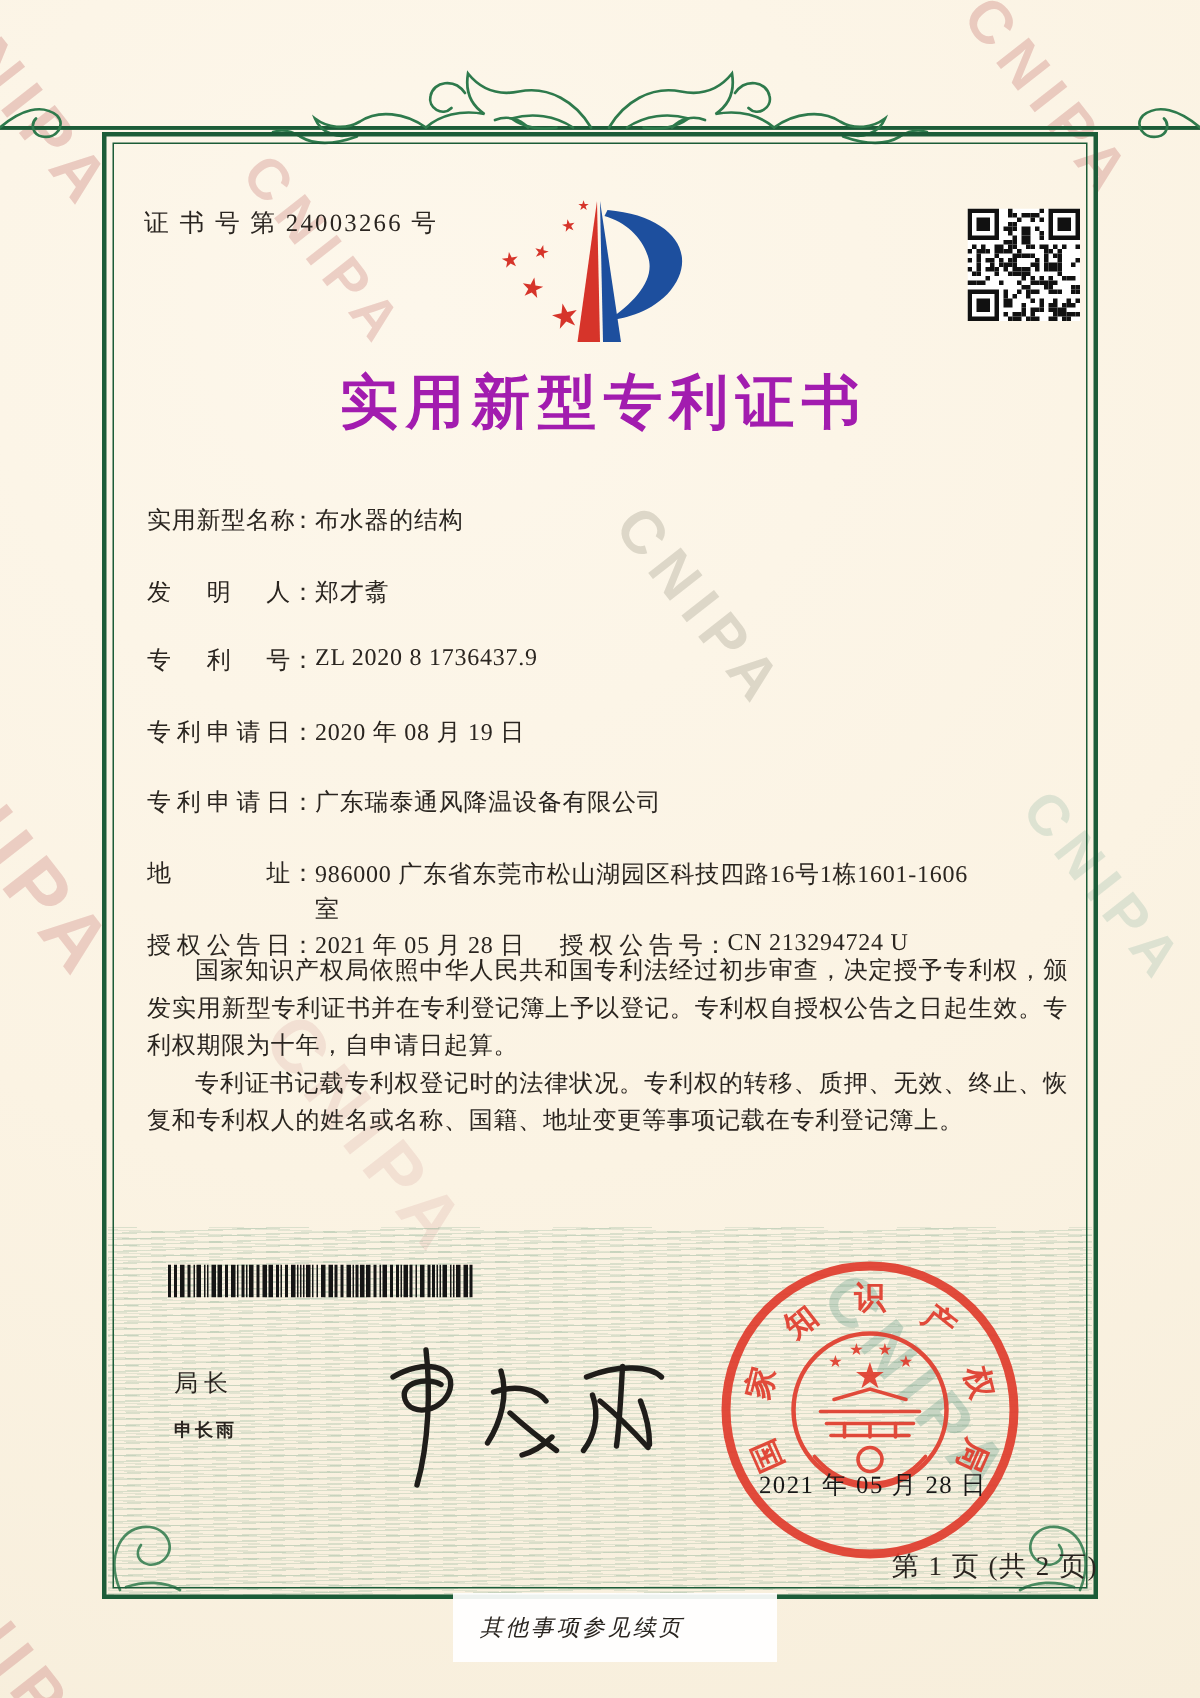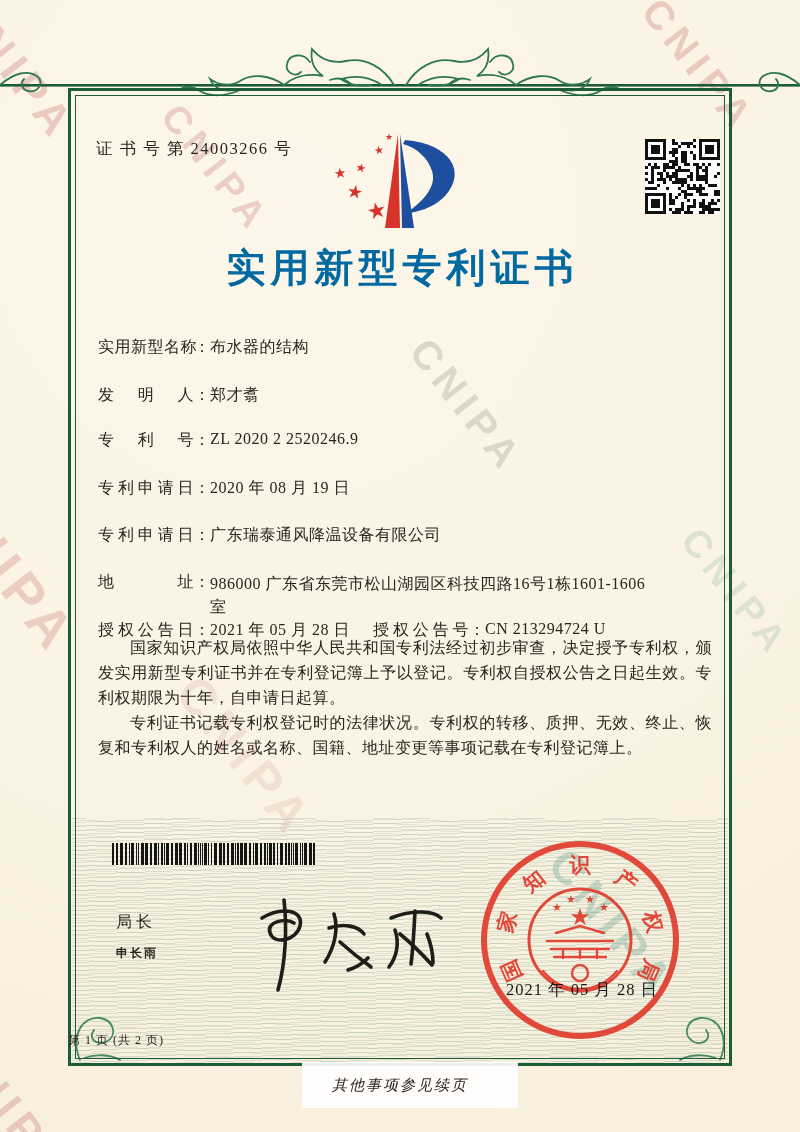--- a/index.html
+++ b/index.html
@@ -39,46 +39,46 @@
     border:1px solid var(--green)}
   .waves{position:absolute;left:72px;top:818px;width:656px;height:246px;z-index:1;
     background:
       repeating-linear-gradient(178deg, rgba(120,165,135,.25) 0 1px, rgba(0,0,0,0) 1px 4px),
       repeating-linear-gradient(182.5deg, rgba(120,165,135,.18) 0 1px, rgba(0,0,0,0) 1px 5px);}
   
   .cert-no{position:absolute;left:96px;top:138px;z-index:4;font-size:16.5px;letter-spacing:1.5px}
   .logo{position:absolute;left:325px;top:128px;z-index:4}
   .qr{position:absolute;left:645px;top:139px;z-index:4}
   .title{position:absolute;left:0;top:241px;width:800px;z-index:4;text-align:center;
-    font-size:39px;font-weight:bold;letter-spacing:5px;text-indent:5px;color:#0369a1}
+    font-size:39px;font-weight:bold;letter-spacing:5px;text-indent:5px;color:#a21caf}
   .fields{position:absolute;left:98px;top:337px;width:620px;z-index:4;font-size:16px}
   .row{position:absolute;left:0;white-space:nowrap}
   .r0{top:0}.r1{top:48px}.r2{top:93px}.r3{top:141px}.r4{top:188px}.r5{top:235px;white-space:normal}.r6{top:283px}
   .lbl{display:inline-block;width:96px;text-align:justify;text-align-last:justify;vertical-align:top;letter-spacing:.5px}
   .colon{display:inline-block;vertical-align:top}
   .val{display:inline-block;vertical-align:top;letter-spacing:.5px}
   .r5 .val{max-width:448px;line-height:23px}
   .g2{position:absolute;left:275px;top:0;white-space:nowrap}
   .paras{position:absolute;left:98px;top:635px;width:614px;z-index:4;
     font-size:16px;line-height:25px;text-align:justify;letter-spacing:.5px}
   .paras p{text-indent:2em}
   .barcode{position:absolute;left:112px;top:843px;z-index:4}
   .sig-title{position:absolute;left:116px;top:912px;z-index:4;
     font-family:"Liberation Sans","DejaVu Sans",sans-serif;font-weight:normal;font-size:16px;letter-spacing:4px}
   .sig-name{position:absolute;left:116px;top:945px;z-index:4;
     font-family:"Liberation Sans","DejaVu Sans",sans-serif;font-weight:bold;font-size:12px;letter-spacing:2px}
   .sig-hand{position:absolute;left:228px;top:888px;z-index:4}
   .seal{position:absolute;left:477px;top:837px;z-index:5}
   .seal-date{position:absolute;left:482px;top:979px;width:200px;z-index:6;text-align:center;
     font-size:16.5px;letter-spacing:1px;color:#181818}
-  .page-info{position:absolute;left:68px;top:1032px;width:664px;z-index:4;text-align:left;
-    font-size:12px;letter-spacing:1px}
+  .page-info{position:absolute;left:68px;top:1032px;width:664px;z-index:4;text-align:right;
+    font-size:18px;letter-spacing:1px}
   .note-patch{position:absolute;left:302px;top:1062px;width:216px;height:46px;z-index:4;
     background:rgba(255,255,255,.92)}
-  .note{position:absolute;left:250px;top:1076px;width:300px;z-index:5;text-align:center;
+  .note{position:absolute;left:238px;top:1076px;width:300px;z-index:5;text-align:center;
     font-size:15px;letter-spacing:2px;font-style:italic}
   svg{display:block}
 </style>
 </head>
 <body>
 
 <span class="wm wm1">CNIPA</span>
 <span class="wm wm2">CNIPA</span>
 <span class="wm wm3">CNIPA</span>
 <span class="wm wm4">CNIPA</span>
@@ -350,21 +350,21 @@
 <div class="title">实用新型专利证书</div>
 
 <div class="fields">
   <div class="row r0">
     <span class="lbl">实用新型名称</span><span class="colon">：</span><span class="val">布水器的结构</span>
   </div>
   <div class="row r1">
     <span class="lbl">发明人</span><span class="colon">：</span><span class="val">郑才翥</span>
   </div>
   <div class="row r2">
-    <span class="lbl">专利号</span><span class="colon">：</span><span class="val">ZL 2020 2 2520246.9</span>
+    <span class="lbl">专利号</span><span class="colon">：</span><span class="val">ZL 2020 8 1736437.9</span>
   </div>
   <div class="row r3">
     <span class="lbl">专利申请日</span><span class="colon">：</span><span class="val">2020 年 08 月 19 日</span>
   </div>
   <div class="row r4">
     <span class="lbl">专利申请日</span><span class="colon">：</span><span class="val">广东瑞泰通风降温设备有限公司</span>
   </div>
   <div class="row r5">
     <span class="lbl">地址</span><span class="colon">：</span><span class="val">986000 广东省东莞市松山湖园区科技四路16号1栋1601-1606室</span>
   </div>

